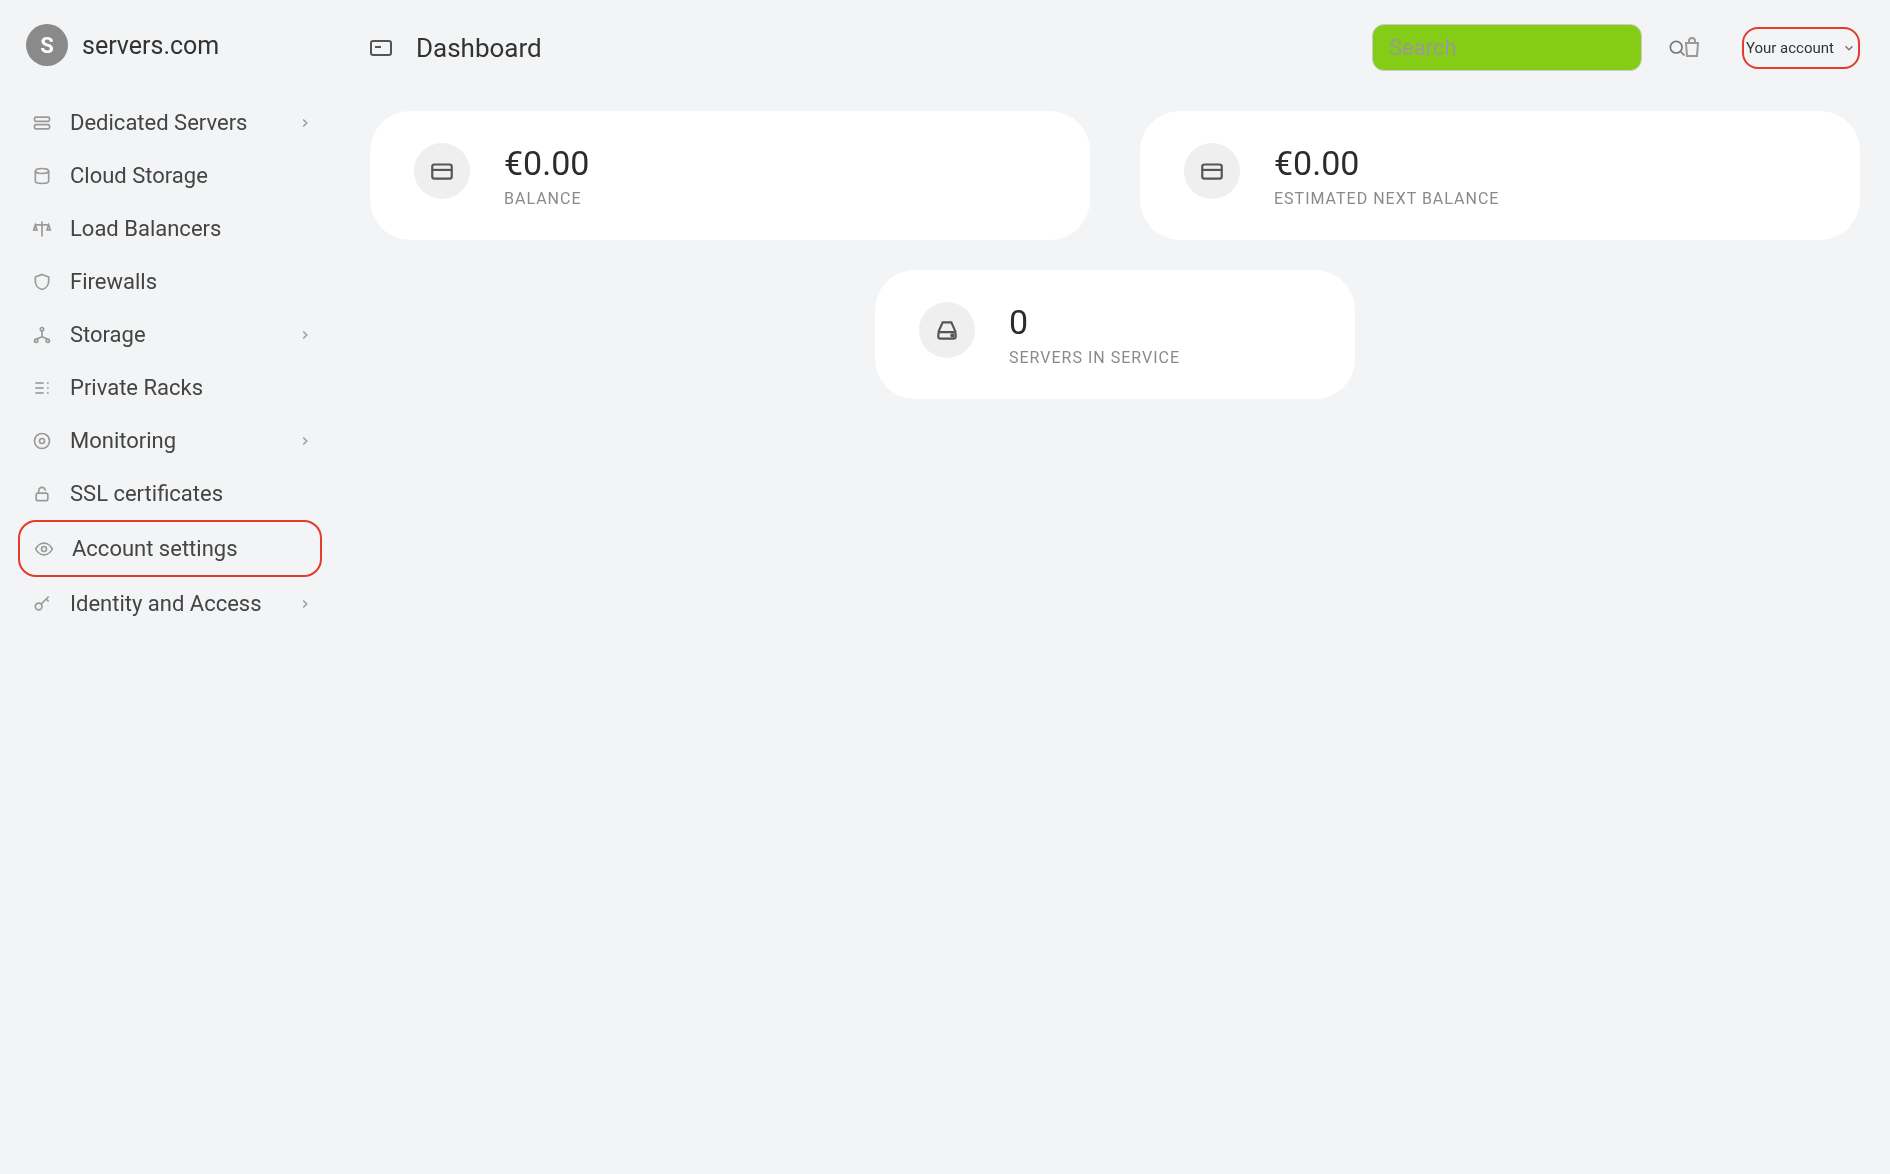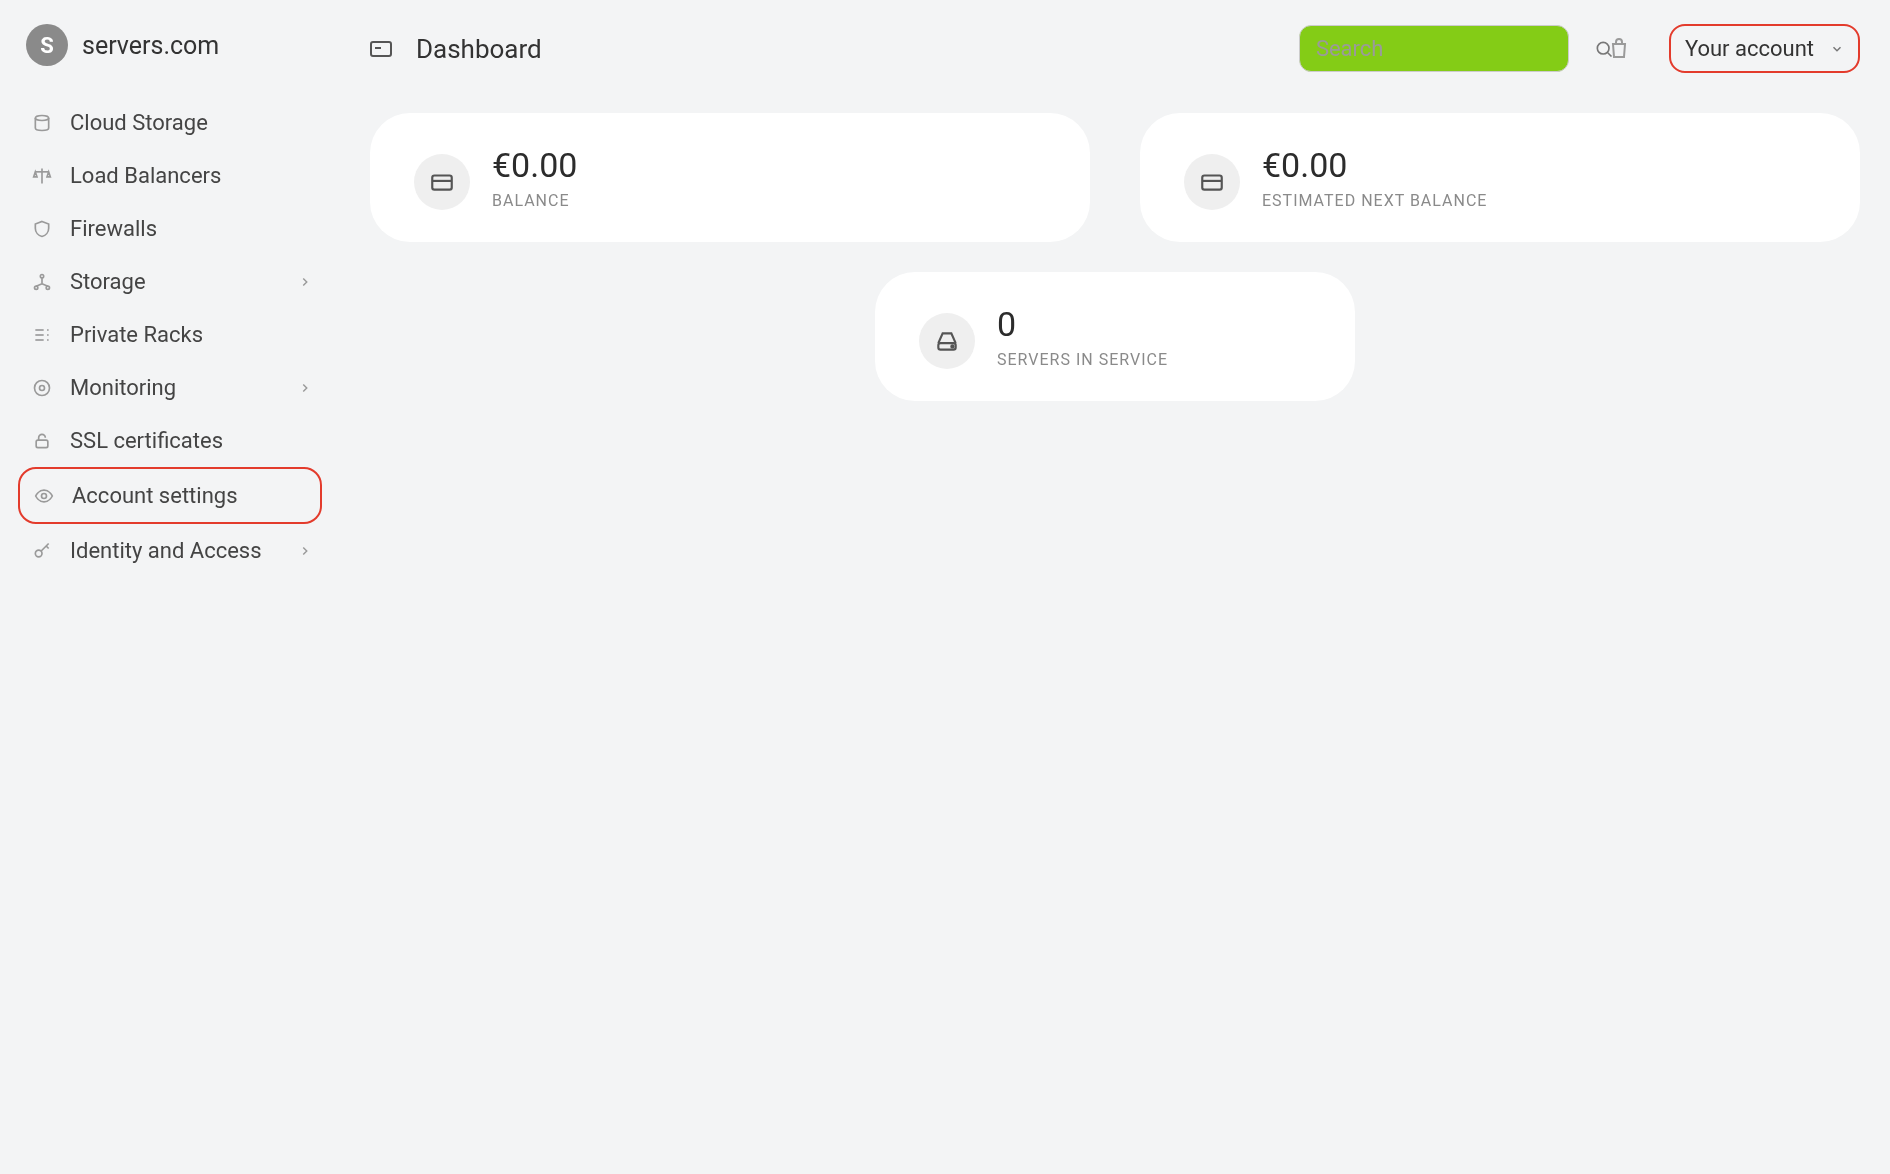--- a/index.html
+++ b/index.html
@@ -18,42 +18,56 @@
   .main { flex:1; padding:24px 30px; }
   .topbar { display:flex; align-items:center; gap:28px; margin-bottom:40px; }
   .crumb { display:flex; align-items:center; gap:24px; font-size:26px; color:#333; }
   .crumb-icon { width:22px; height:16px; border:2px solid #555; border-radius:3px; position:relative; }
   .crumb-icon::after{content:"";position:absolute;left:3px;top:4px;width:6px;height:2px;background:#555;}
   .spacer { flex:1; }
   .search { width:270px; display:flex; align-items:center; background:#84cc16; border:1px solid #ccc; border-radius:12px; padding:10px 16px; }
   .search input { flex:1; border:none; background:transparent; outline:none; font-size:22px; color:#555; }
   .search input::placeholder{color:#9a9a9a;}
   .cart-icon { color:#8a8a8a; padding:0 10px; }
-  .acct { display:flex; align-items:center; gap:16px; font-size:22px; color:#333; padding:10px 14px; border:2.5px solid #e33b2c; border-radius:16px; cursor:pointer; }
+  .acct { display:flex; align-items:center; gap:8px; font-size:15px; color:#333; padding:10px 2px; border:2.5px solid #e33b2c; border-radius:16px; cursor:pointer; }
   .cards-row { display:flex; gap:50px; margin-bottom:30px; }
-  .card { background:#fff; border-radius:40px; padding:32px 44px; display:flex; align-items:flex-end; gap:22px; flex:1; }
+  .card { background:#fff; border-radius:40px; padding:32px 44px; display:flex; align-items:flex-start; gap:34px; flex:1; }
   .card-icon { width:56px; height:56px; border-radius:50%; background:#efefef; display:flex; align-items:center; justify-content:center; color:#555; }
   .card-value { font-size:34px; color:#2c2c2c; font-weight:400; }
   .card-label { font-size:16px; color:#8a8a8a; letter-spacing:1px; margin-top:6px; }
   .cards-row.center { justify-content:center; }
   .cards-row.center .card { flex:0 0 480px; }
   svg { display:block; }
 </style>
 </head>
 <body>
 
 <div class="app">
   <aside class="sidebar">
     <div class="logo">
       <div class="logo-mark">
           <span>S</span>
         </div>
       <span class="logo-text">servers.com</span>
     </div>
     <ul class="nav-list" id="nav-list">
+        <li class="nav-item">
+          <span class="nav-icon">
+            <svg width="20" height="20" viewBox="0 0 24 24" fill="none" stroke="currentColor" stroke-width="2">
+              <rect x="3" y="5" width="18" height="5" rx="1.5"></rect>
+              <rect x="3" y="14" width="18" height="5" rx="1.5"></rect>
+            </svg>
+          </span>
+          <span class="nav-label">Dedicated Servers</span>
+          <span class="nav-chevron">
+            <svg width="14" height="14" viewBox="0 0 24 24" fill="none" stroke="currentColor" stroke-width="2.5">
+              <polyline points="9 6 15 12 9 18"></polyline>
+            </svg>
+          </span>
+        </li>
         <li class="nav-item">
           <span class="nav-icon">
             <svg width="20" height="20" viewBox="0 0 24 24" fill="none" stroke="currentColor" stroke-width="2">
               <ellipse cx="12" cy="6" rx="8" ry="3"></ellipse>
               <path d="M4 6v12c0 1.7 3.6 3 8 3s8-1.3 8-3V6"></path>
             </svg>
           </span>
           <span class="nav-label">Cloud Storage</span>
         </li>
         <li class="nav-item">

